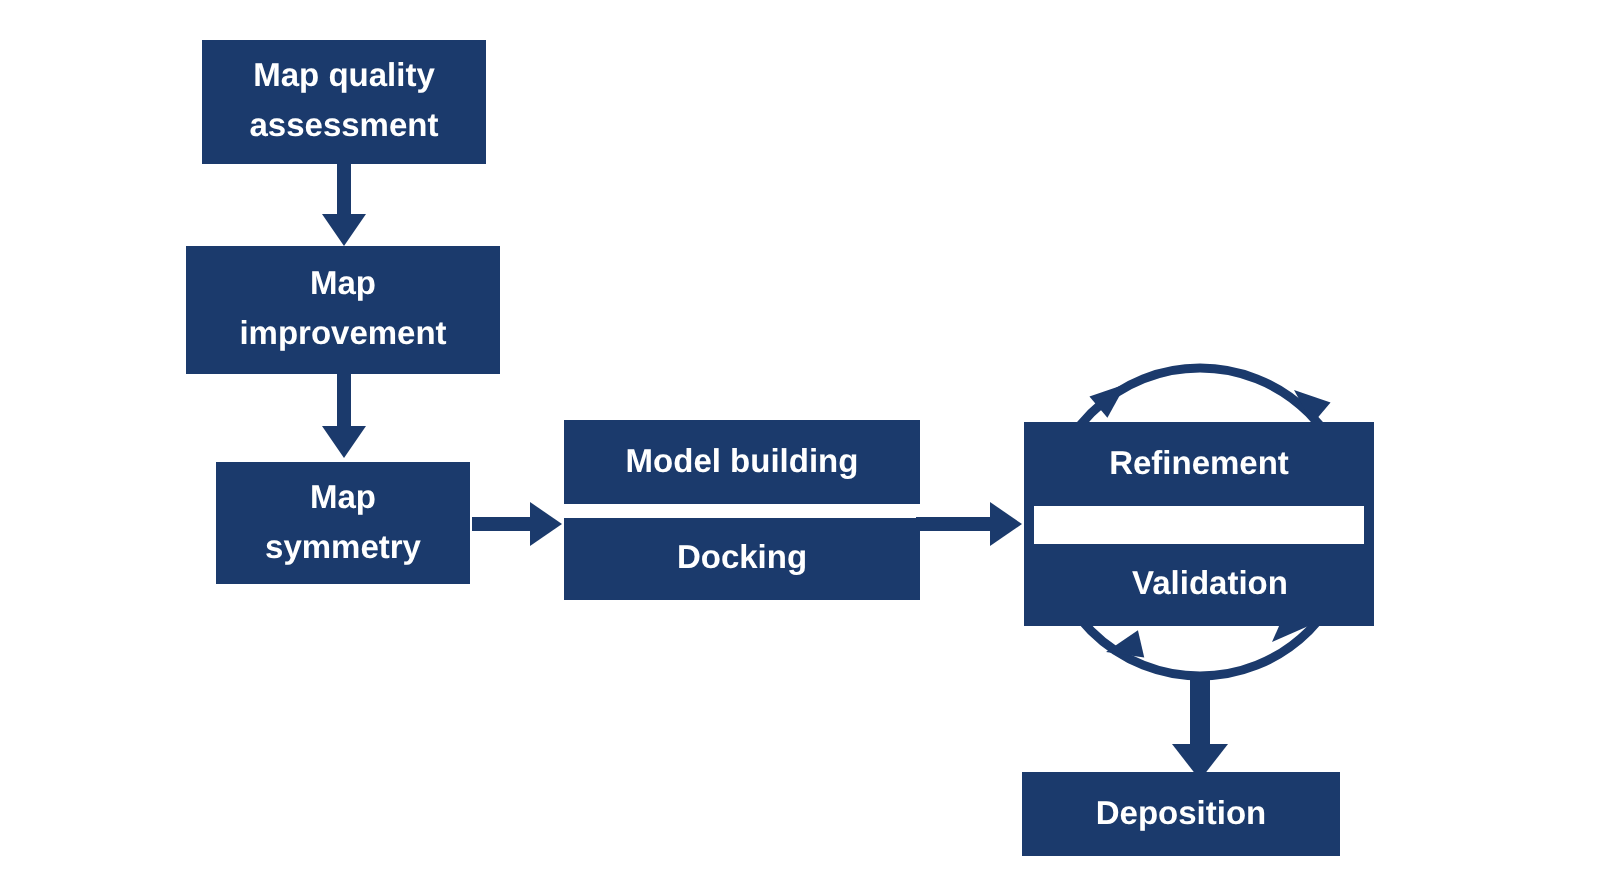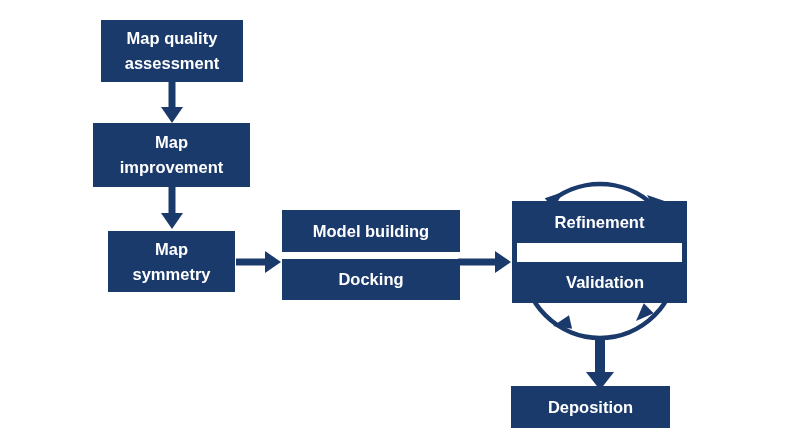--- a/index.html
+++ b/index.html
@@ -23,21 +23,21 @@
     line-height:1.5;
     white-space:pre-line;
     z-index:1;
   }
   
   .n-quality   {left:101px;top:20px; width:142px;height:62px;}
   .n-improve   {left:93px; top:123px;width:157px;height:64px;}
   .n-symmetry  {left:108px;top:231px;width:127px;height:61px;}
   .n-modelb    {left:282px;top:210px;width:178px;height:42px;}
   .n-docking   {left:282px;top:259px;width:178px;height:41px;}
-  .n-refval    {left:512px;top:201px;width:175px;height:102px;background:#1b3a6c;z-index:2;}
+  .n-refval    {left:512px;top:211px;width:175px;height:102px;background:#1b3a6c;z-index:2;}
   .n-refval .half{
     position:absolute;left:0;right:0;
     display:flex;align-items:center;justify-content:center;
     color:#fff;font-weight:700;font-size:16.5px;
   }
   .n-refval .half.top{top:0;height:42px;}
   .n-refval .half.bottom{top:61px;height:41px;padding-left:11px;}
   .n-refval .gap{
     position:absolute;left:0;right:0;top:42px;height:19px;
     background:#ffffff;

